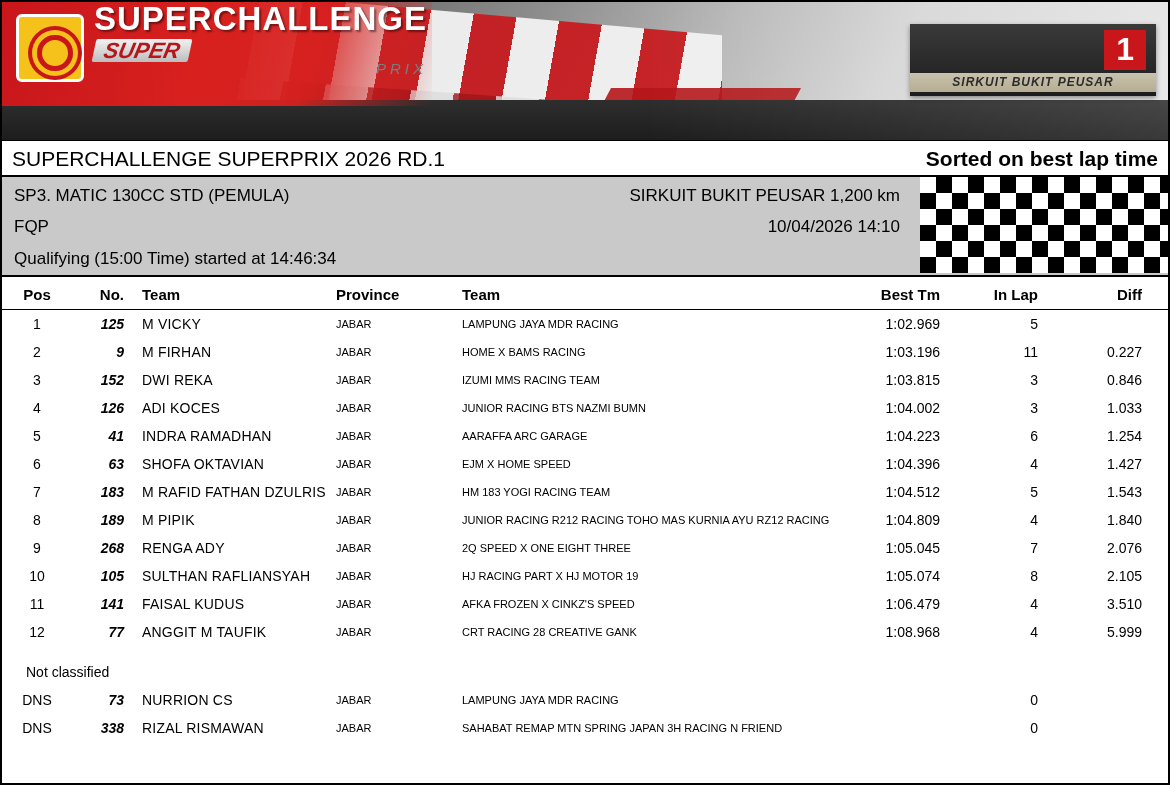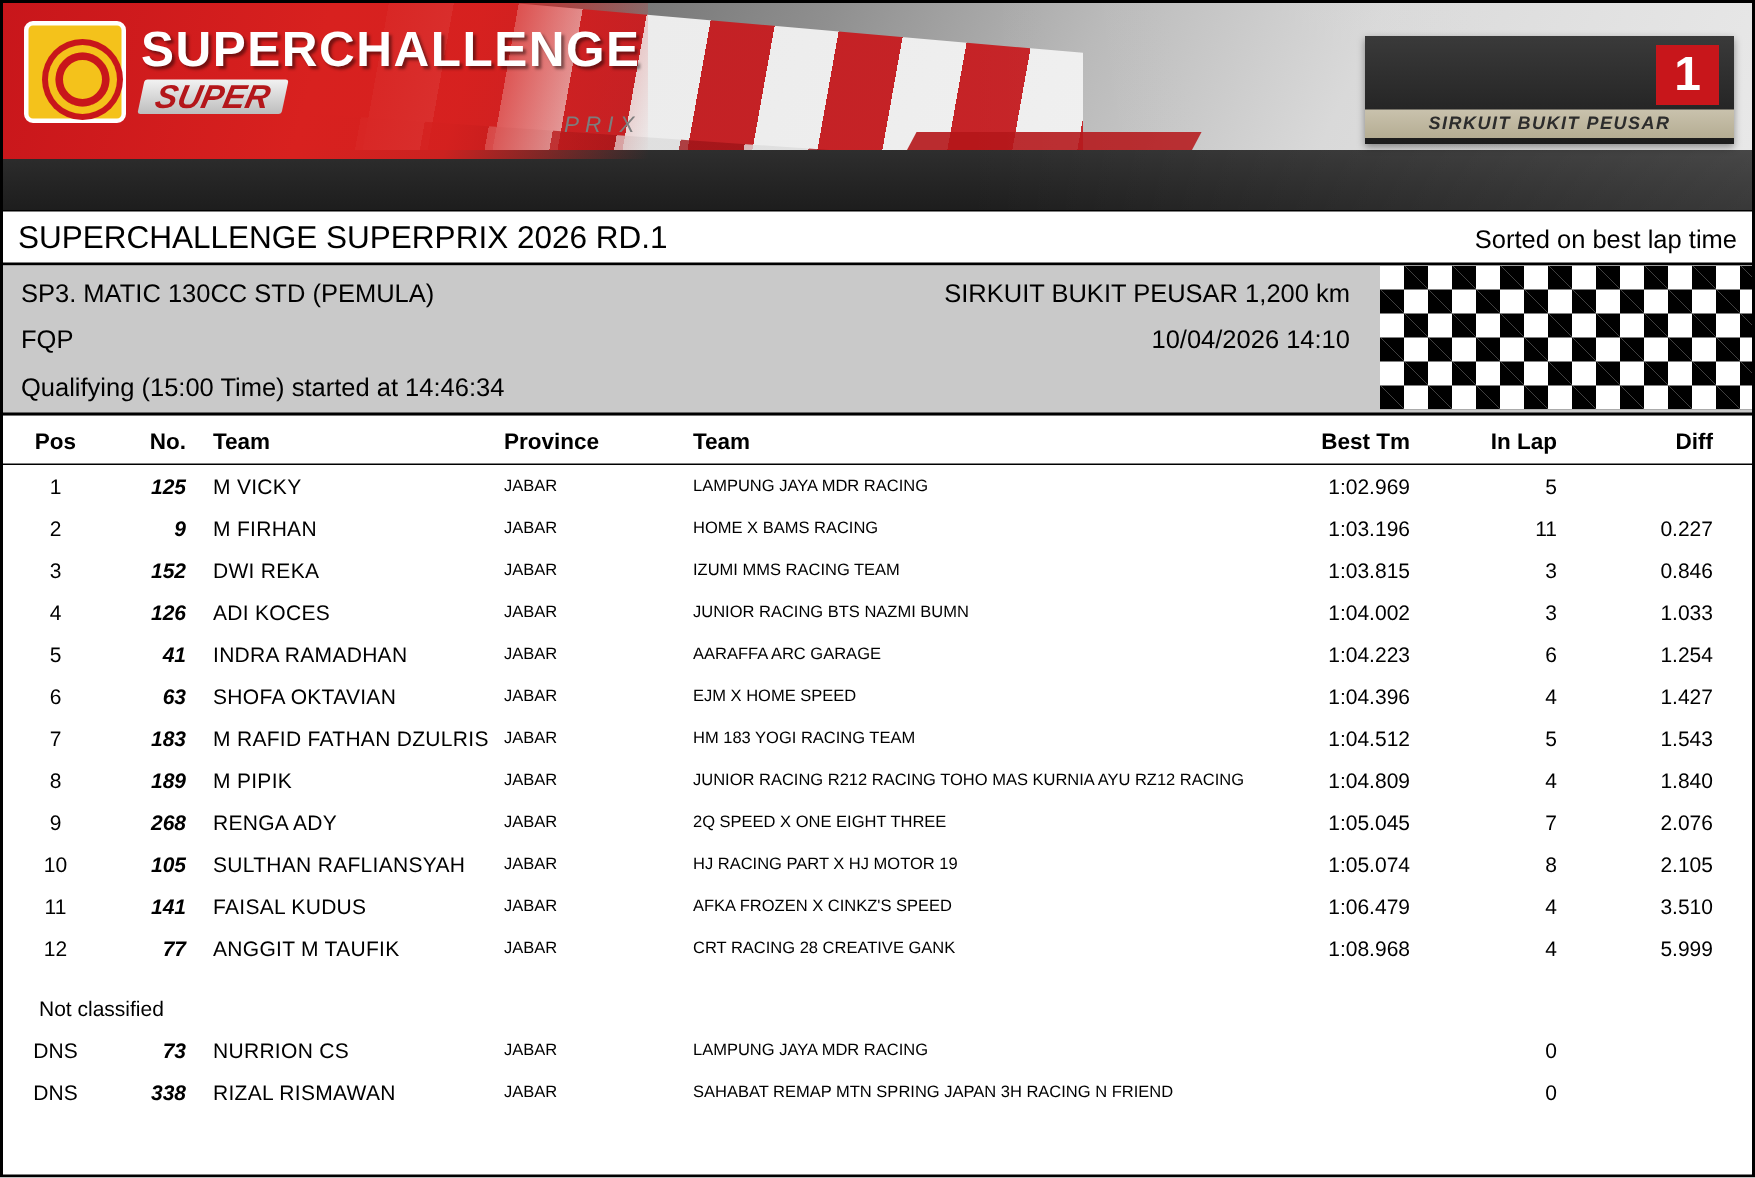--- a/index.html
+++ b/index.html
@@ -110,21 +110,20 @@
     content: "";
     position: absolute;
     left: 50%; top: 50%;
     width: 26px; height: 26px;
     margin: -13px 0 0 -13px;
     border-radius: 50%;
     border: 5px solid #c8161b;
     box-shadow: 0 0 0 5px #f4c21b, 0 0 0 9px #c8161b;
   }
   .logo-text {
-    padding-top: 14px;
   }
   .logo-title {
     color: #ffffff;
     font-size: 33px;
     font-weight: bold;
     letter-spacing: 1px;
     line-height: 1;
     text-shadow: 2px 2px 2px rgba(0,0,0,0.45);
   }
   .logo-sub {
@@ -200,22 +199,22 @@
     align-items: baseline;
     justify-content: space-between;
     padding: 6px 10px 4px 10px;
     border-bottom: 2px solid #000;
     background: #fff;
   }
   .title-left {
     font-size: 21px;
   }
   .title-right {
-    font-size: 17px;
-    font-weight: normal;
+    font-size: 21px;
+    font-weight: bold;
   }
 
   
   .info {
     position: relative;
     background: #c9c9c9;
     border-bottom: 2px solid #000;
     height: 98px;
   }
   .info-line {

